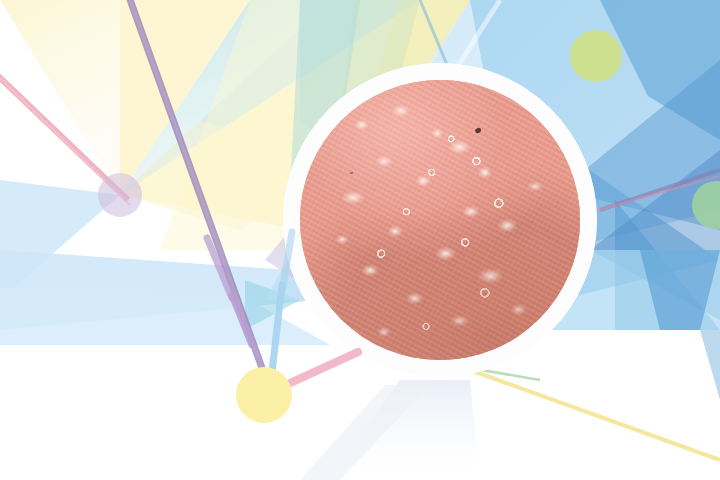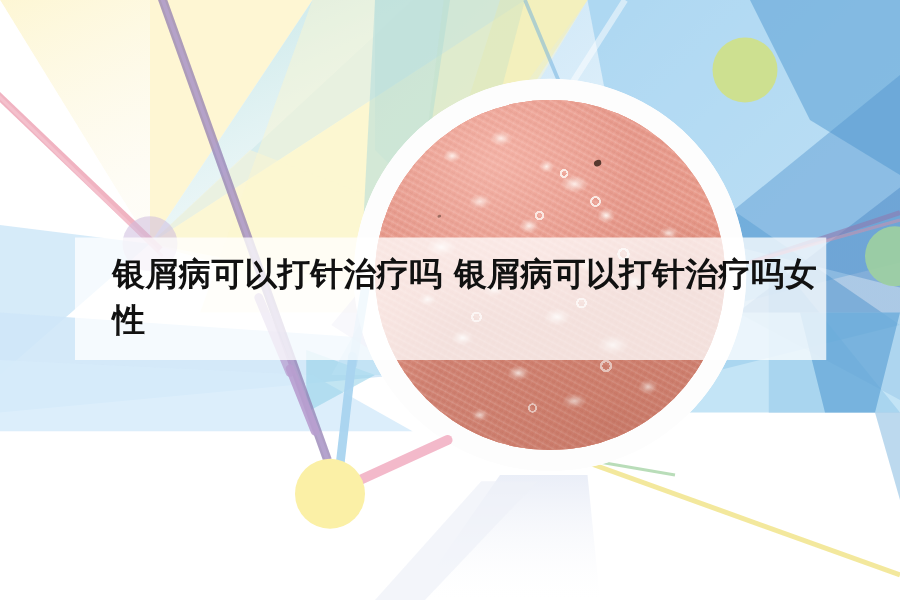--- a/index.html
+++ b/index.html
@@ -266,17 +266,14 @@
 
   <svg id="fg-svg" viewBox="0 0 720 480" preserveAspectRatio="none" style="z-index:5;">
     <line x1="252" y1="345" x2="232" y2="295" stroke="#b99fd0" stroke-width="7" stroke-linecap="round" opacity=".9"></line>
     <line x1="232" y1="298" x2="207" y2="238" stroke="#b99fd0" stroke-width="7" stroke-linecap="round" opacity=".75"></line>
     <line x1="272" y1="372" x2="282" y2="285" stroke="#a9d4f0" stroke-width="7" stroke-linecap="round" opacity=".95"></line>
     <line x1="282" y1="292" x2="292" y2="232" stroke="#a9d4f0" stroke-width="7" stroke-linecap="round" opacity=".6"></line>
     <line x1="288" y1="384" x2="358" y2="352" stroke="#f3b6c8" stroke-width="8" stroke-linecap="round" opacity=".95"></line>
     <circle cx="264" cy="395" r="28" fill="#fbf0a6"></circle>
   </svg>
 
-  <div id="title-band">
-    <div id="title-text">银屑病可以打针治疗吗 银屑病可以打针治疗吗女性</div>
-  </div>
 
 </div>
 
 </body></html>

